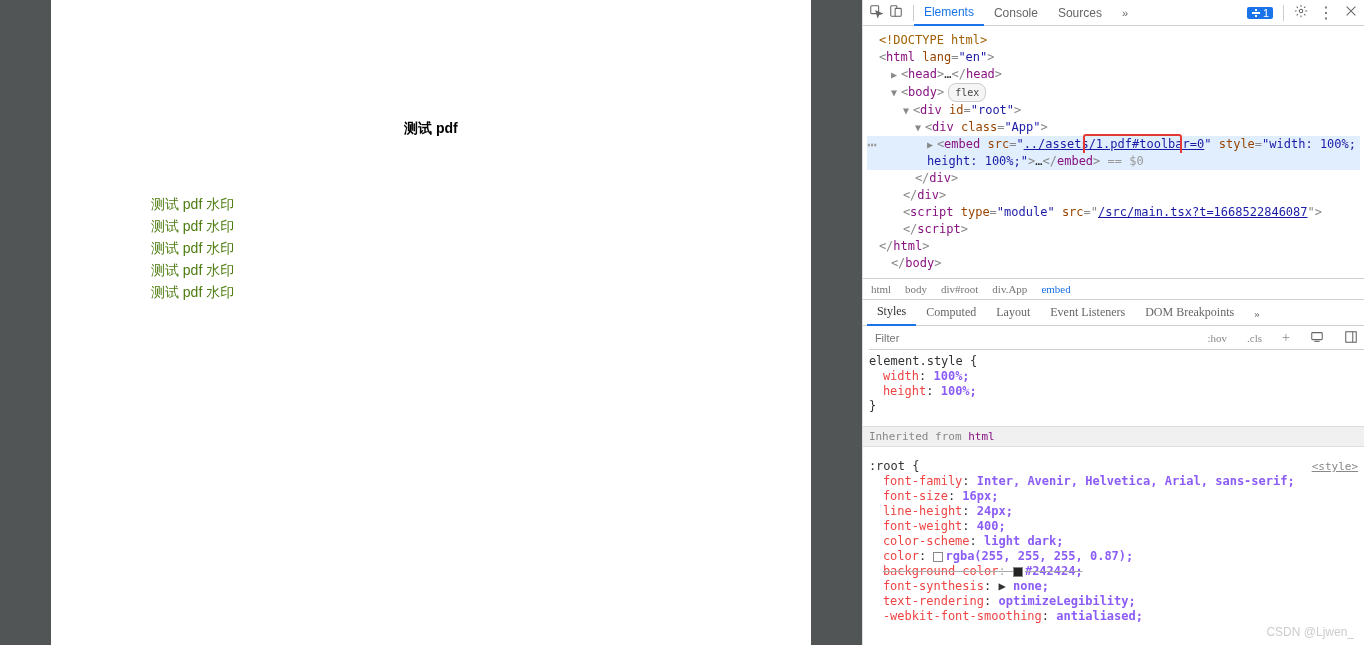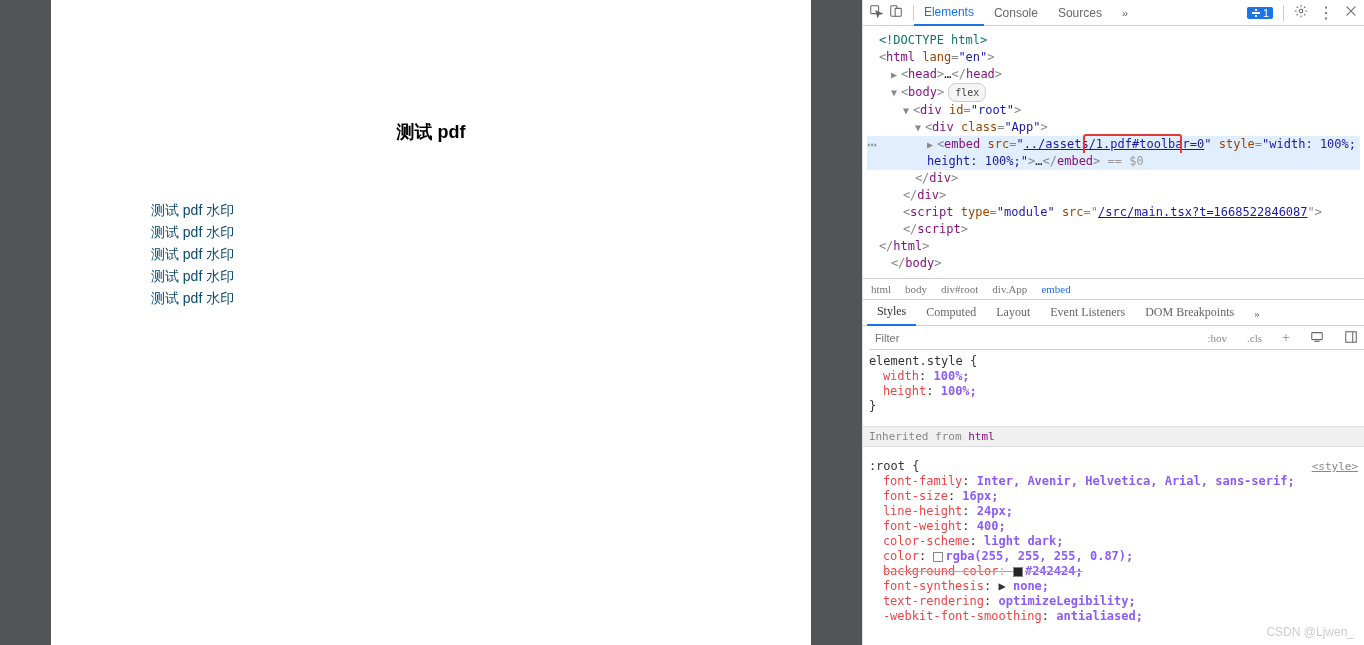--- a/index.html
+++ b/index.html
@@ -1,20 +1,20 @@
 <!DOCTYPE html>
 <html><head>
 <meta charset="utf-8">
 <style>
 * { box-sizing: border-box; margin: 0; padding: 0; }
 body { font-family: Arial, sans-serif; font-size: 12px; width: 1364px; height: 645px; overflow: hidden; background: #fff; display: flex; }
 .left-panel { width: 920px; background: #525556; display: flex; justify-content: center; padding: 0; }
 .pdf-page { width: 760px; background: #fff; height: 100%; padding: 60px 100px; position: relative; }
-.pdf-title { font-size: 18px; font-weight: bold; text-align: center; margin-top: 60px; margin-bottom: 55px; }
-.pdf-watermark { font-size: 14px; line-height: 22px; color: #0c4a6e; }
+.pdf-title { font-size: 14px; font-weight: bold; text-align: center; margin-top: 60px; margin-bottom: 55px; }
+.pdf-watermark { font-size: 14px; line-height: 22px; color: #4d7c0f; }
 .right-panel { flex: 1; display: flex; flex-direction: column; border-left: 1px solid #ddd; background: #fff; font-family: Consolas, Menlo, monospace; }
 .dev-header { height: 26px; border-bottom: 1px solid #d0d0d0; display: flex; align-items: center; padding: 0 6px; font-family: 'Segoe UI', Arial, sans-serif; font-size: 12px; color: #666; }
 .dev-header .icon-group { display: flex; gap: 6px; margin-right: 10px; }
 .dev-header .tab { padding: 5px 10px; cursor: pointer; }
 .dev-header .tab.active { color: #1a73e8; border-bottom: 2px solid #1a73e8; }
 .dev-header .right-icons { margin-left: auto; display: flex; align-items: center; gap: 10px; }
 .badge { background: #1a73e8; color: #fff; padding: 0 4px; border-radius: 2px; font-size: 11px; display:flex; align-items:center; gap:2px;}
 .dom-tree { flex: 0 0 auto; padding: 6px 4px; font-size: 12px; color: #222; line-height: 17px; max-height: 280px; overflow: hidden; }
 .dom-line { white-space: nowrap; padding: 0 4px; }
 .dom-line.highlight { background: #e0eefd; position: relative; }
@@ -99,21 +99,21 @@
             <path d="M8 1v2M8 13v2M1 8h2M13 8h2M3 3l1.5 1.5M11.5 11.5L13 13M3 13l1.5-1.5M11.5 4.5L13 3"></path>
           </svg></span>
       <span style="font-size:16px;color:#666;">⋮</span>
       <span><svg class="icon-svg" viewBox="0 0 16 16">
             <path d="M3 3L13 13M13 3L3 13"></path>
           </svg></span>
     </div>
   </div>
 
   <div class="dom-tree">
-    <div class="dom-line" style="padding-left:12px;color:#0f766e;">&lt;!DOCTYPE html&gt;</div>
+    <div class="dom-line" style="padding-left:12px;color:#a16207;">&lt;!DOCTYPE html&gt;</div>
     <div class="dom-line" style="padding-left:12px;"><span class="tag-punc">&lt;</span><span class="tag-name">html</span> <span class="attr-name">lang</span><span class="tag-punc">=</span><span class="attr-val">"en"</span><span class="tag-punc">&gt;</span></div>
     <div class="dom-line" style="padding-left:24px;"><span class="arrow">▶</span><span class="tag-punc">&lt;</span><span class="tag-name">head</span><span class="tag-punc">&gt;</span><span>…</span><span class="tag-punc">&lt;/</span><span class="tag-name">head</span><span class="tag-punc">&gt;</span></div>
     <div class="dom-line" style="padding-left:24px;"><span class="arrow">▼</span><span class="tag-punc">&lt;</span><span class="tag-name">body</span><span class="tag-punc">&gt;</span><span class="flex-pill">flex</span></div>
     <div class="dom-line" style="padding-left:36px;"><span class="arrow">▼</span><span class="tag-punc">&lt;</span><span class="tag-name">div</span> <span class="attr-name">id</span><span class="tag-punc">=</span><span class="attr-val">"root"</span><span class="tag-punc">&gt;</span></div>
     <div class="dom-line" style="padding-left:48px;"><span class="arrow">▼</span><span class="tag-punc">&lt;</span><span class="tag-name">div</span> <span class="attr-name">class</span><span class="tag-punc">=</span><span class="attr-val">"App"</span><span class="tag-punc">&gt;</span></div>
     <div class="dom-line highlight" style="padding-left:60px;">
       <span class="ellipsis-marker">⋯</span>
       <span class="arrow">▶</span><span class="tag-punc">&lt;</span><span class="tag-name">embed</span> <span class="attr-name">src</span><span class="tag-punc">=</span><span class="attr-val">"</span><span class="attr-link">../assets/1.pdf#toolbar=0</span><span class="attr-val">"</span> <span class="attr-name">style</span><span class="tag-punc">=</span><span class="attr-val">"width: 100%;</span>
       <span class="red-box" style="left:216px; top:-2px; width:99px; height:33px;"></span>
     </div>

